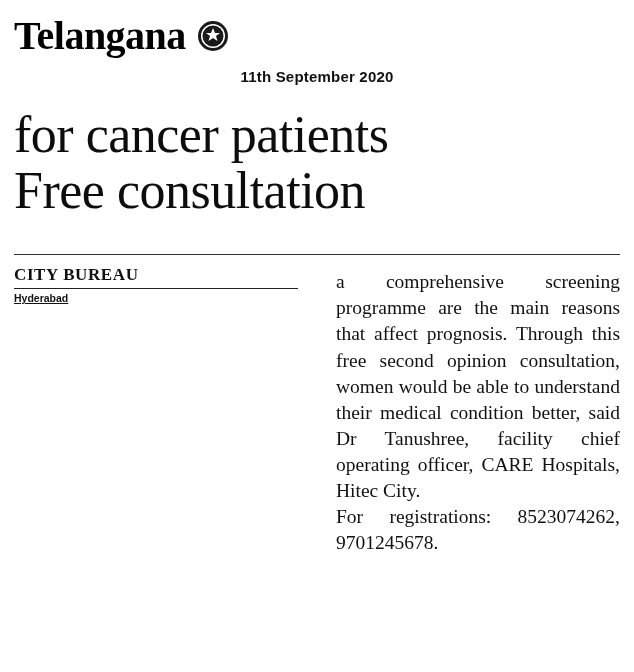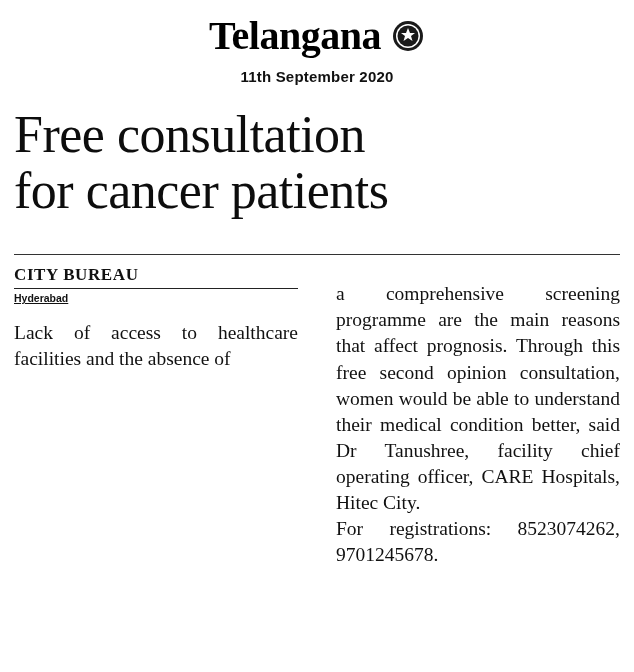--- a/index.html
+++ b/index.html
@@ -20,21 +20,20 @@
     height: 672px;
     box-sizing: border-box;
     padding: 0 14px;
     background: #ffffff;
   }
 
   
   .masthead {
     display: flex;
     align-items: center;
-    justify-content: center;
     gap: 10px;
     padding-top: 16px;
   }
   .masthead-word {
     font-family: "Liberation Serif", serif;
     font-weight: bold;
     font-size: 40px;
     letter-spacing: -0.5px;
     line-height: 1;
     color: #000000;
@@ -113,21 +112,21 @@
   .body-text {
     font-family: "Liberation Serif", serif;
     font-size: 19.5px;
     line-height: 1.34;
     text-align: justify;
     color: #111111;
     margin: 0;
   }
   .body-text + .body-text { margin-top: 0; }
 
-  .col-right .body-text:first-child { margin-top: 16px; }
+  .col-right .body-text:first-child { margin-top: 4px; }
 </style>
 </head>
 <body>
 
 <div class="page">
 
   <div class="masthead">
     <span class="masthead-word">Telangana</span>
     <span class="masthead-logo">
       <svg width="34" height="34" viewBox="0 0 34 34" aria-hidden="true">
@@ -135,33 +134,32 @@
         <circle cx="17" cy="17" r="12" fill="#ffffff"></circle>
         <circle cx="17" cy="17" r="10.5" fill="#1a1a1a"></circle>
         <path d="M17 9 L19 14 L24 14 L20 17 L21.5 22 L17 19 L12.5 22 L14 17 L10 14 L15 14 Z" fill="#ffffff"></path>
       </svg>
     </span>
   </div>
 
   <div class="dateline">11th September 2020</div>
 
   <h1 class="headline">
+    <span class="hl-line">for cancer patients</span>
     <span class="hl-line">Free consultation</span>
-    <span class="hl-line">for cancer patients</span>
   </h1>
 
   <hr class="rule">
 
   <div class="columns">
 
     <div class="col col-left">
       <div class="byline">CITY BUREAU</div>
       <hr class="byline-underline">
       <div class="byline-place">Hyderabad</div>
-      <p class="body-text">Lack of access to healthcare facilities and the absence of</p>
     </div>
 
     <div class="col col-right">
       <p class="body-text">a comprehensive screening programme are the main reasons that affect prognosis. Through this free second opinion consultation, women would be able to understand their medical condition better, said Dr Tanushree, facility chief operating officer, CARE Hospitals, Hitec City.</p>
       <p class="body-text">For registrations: 8523074262, 9701245678.</p>
     </div>
 
   </div>
 
 </div>

